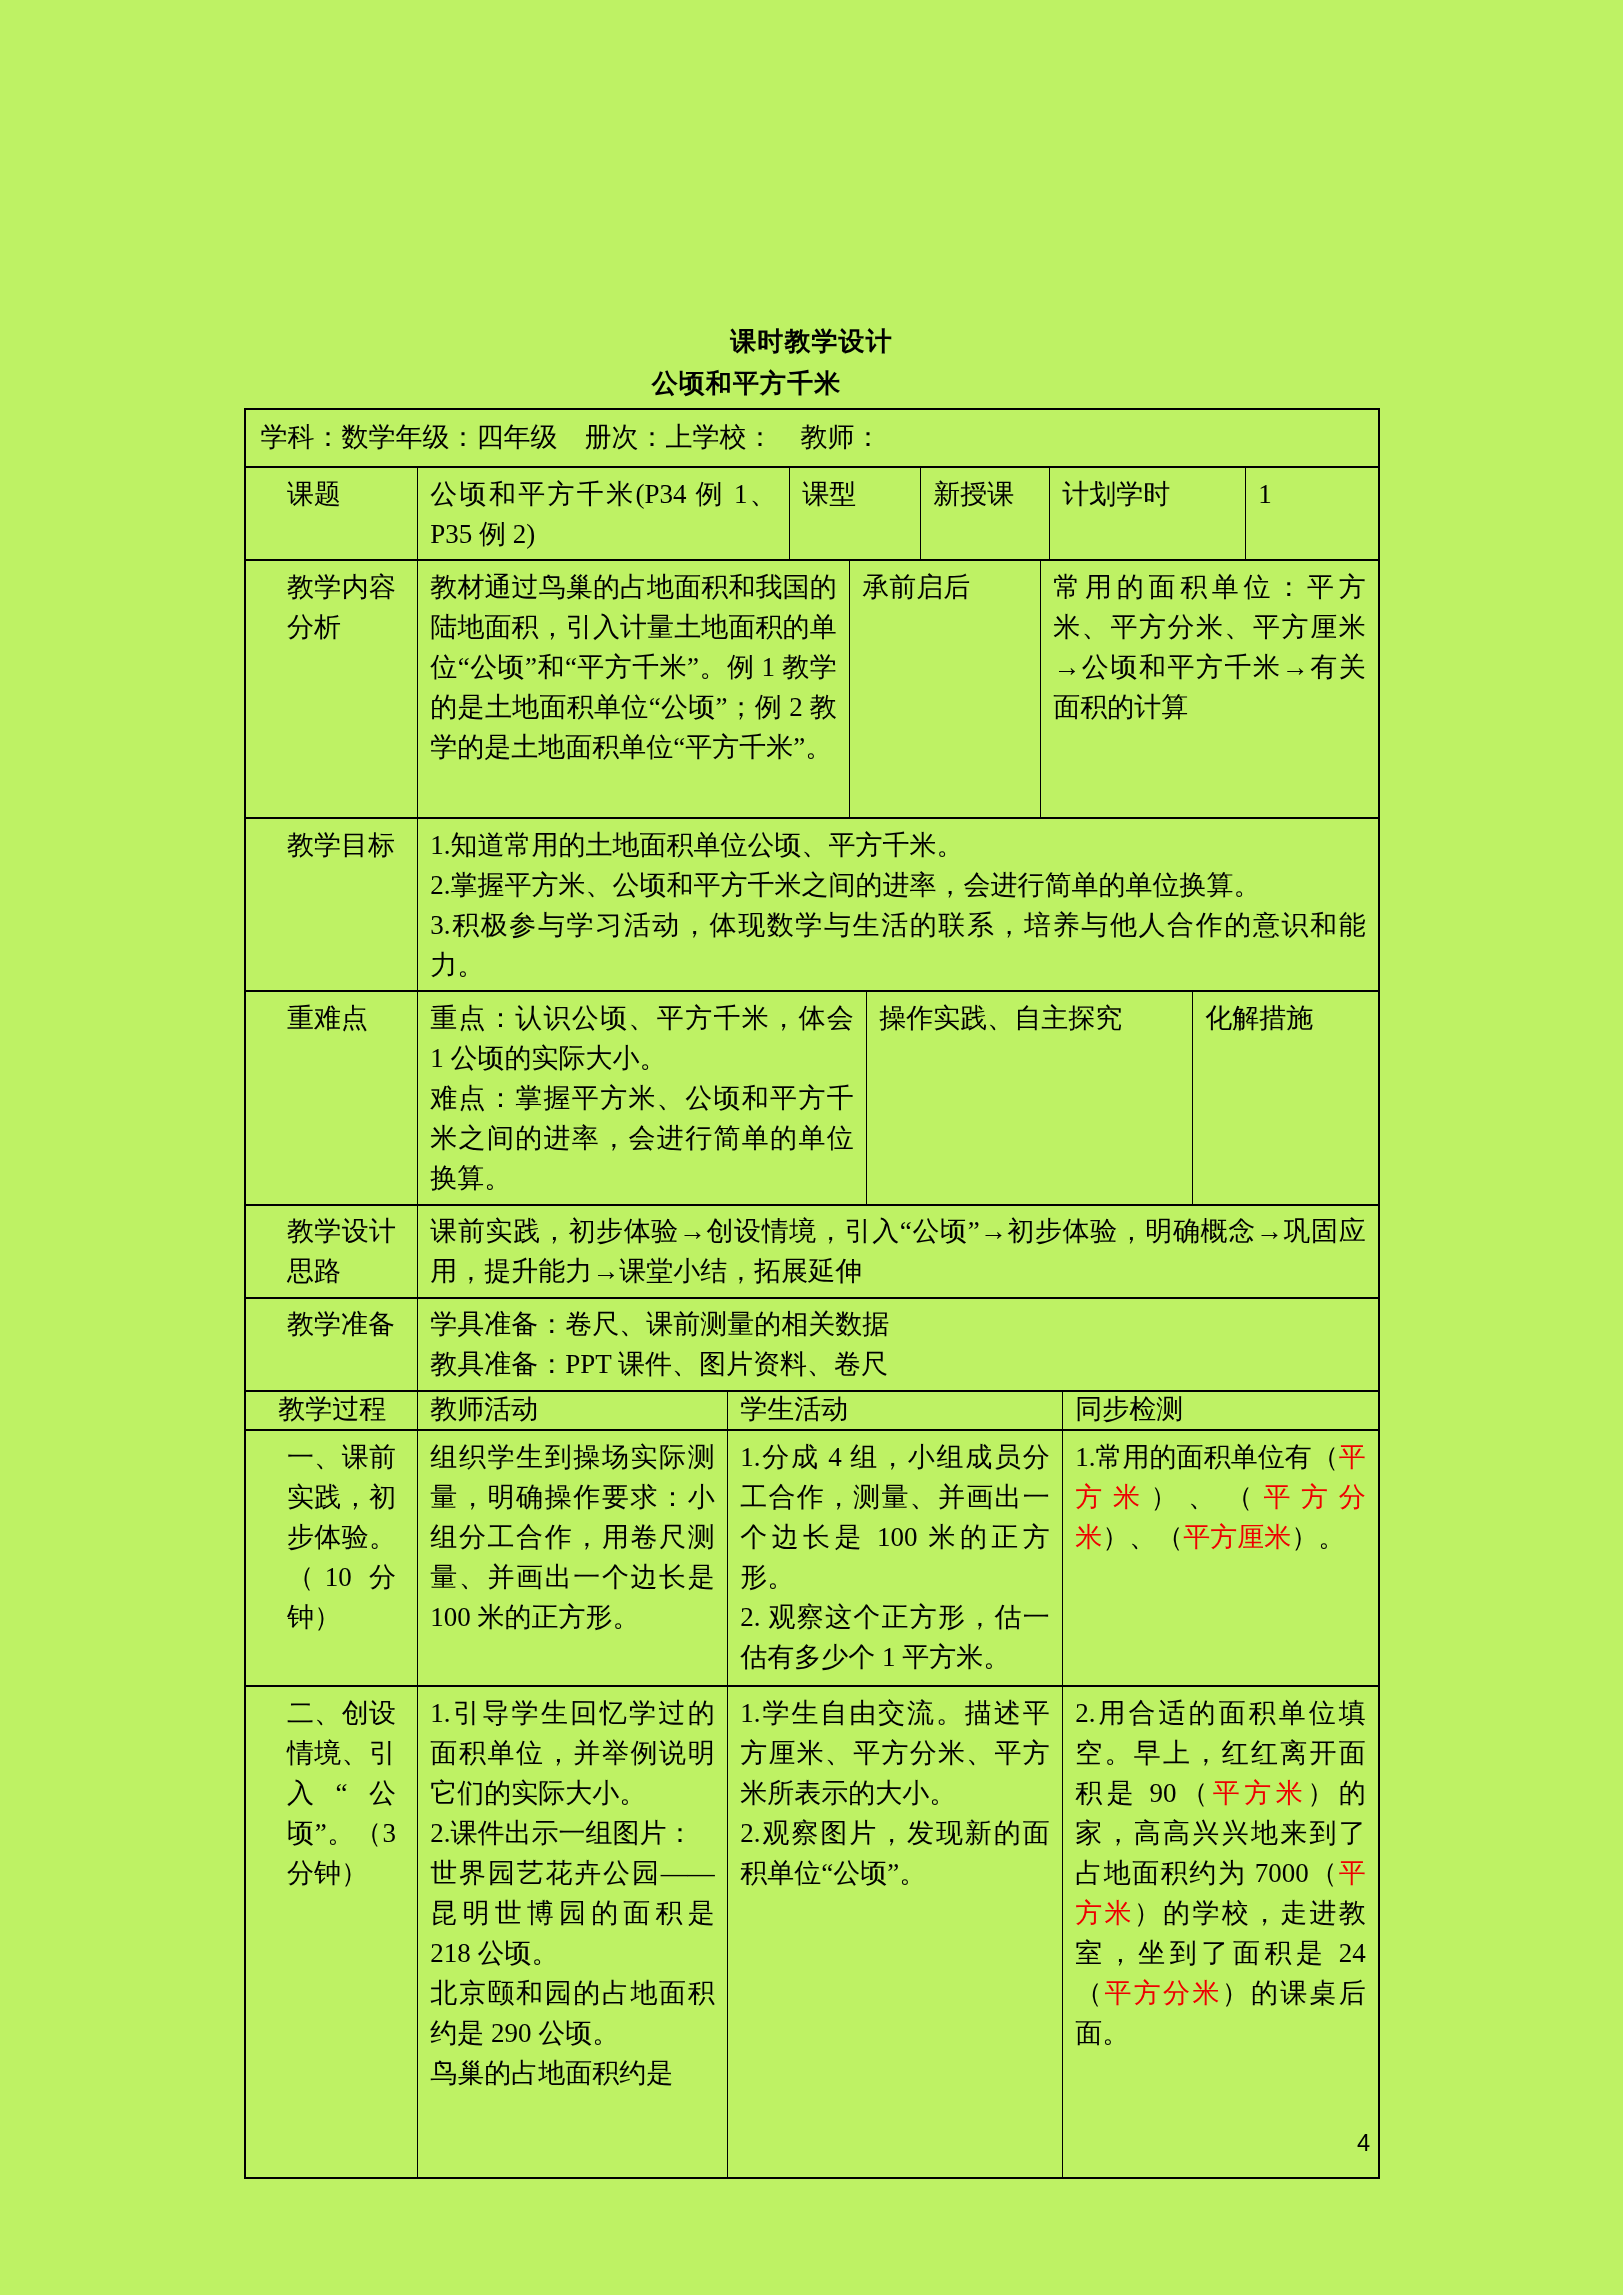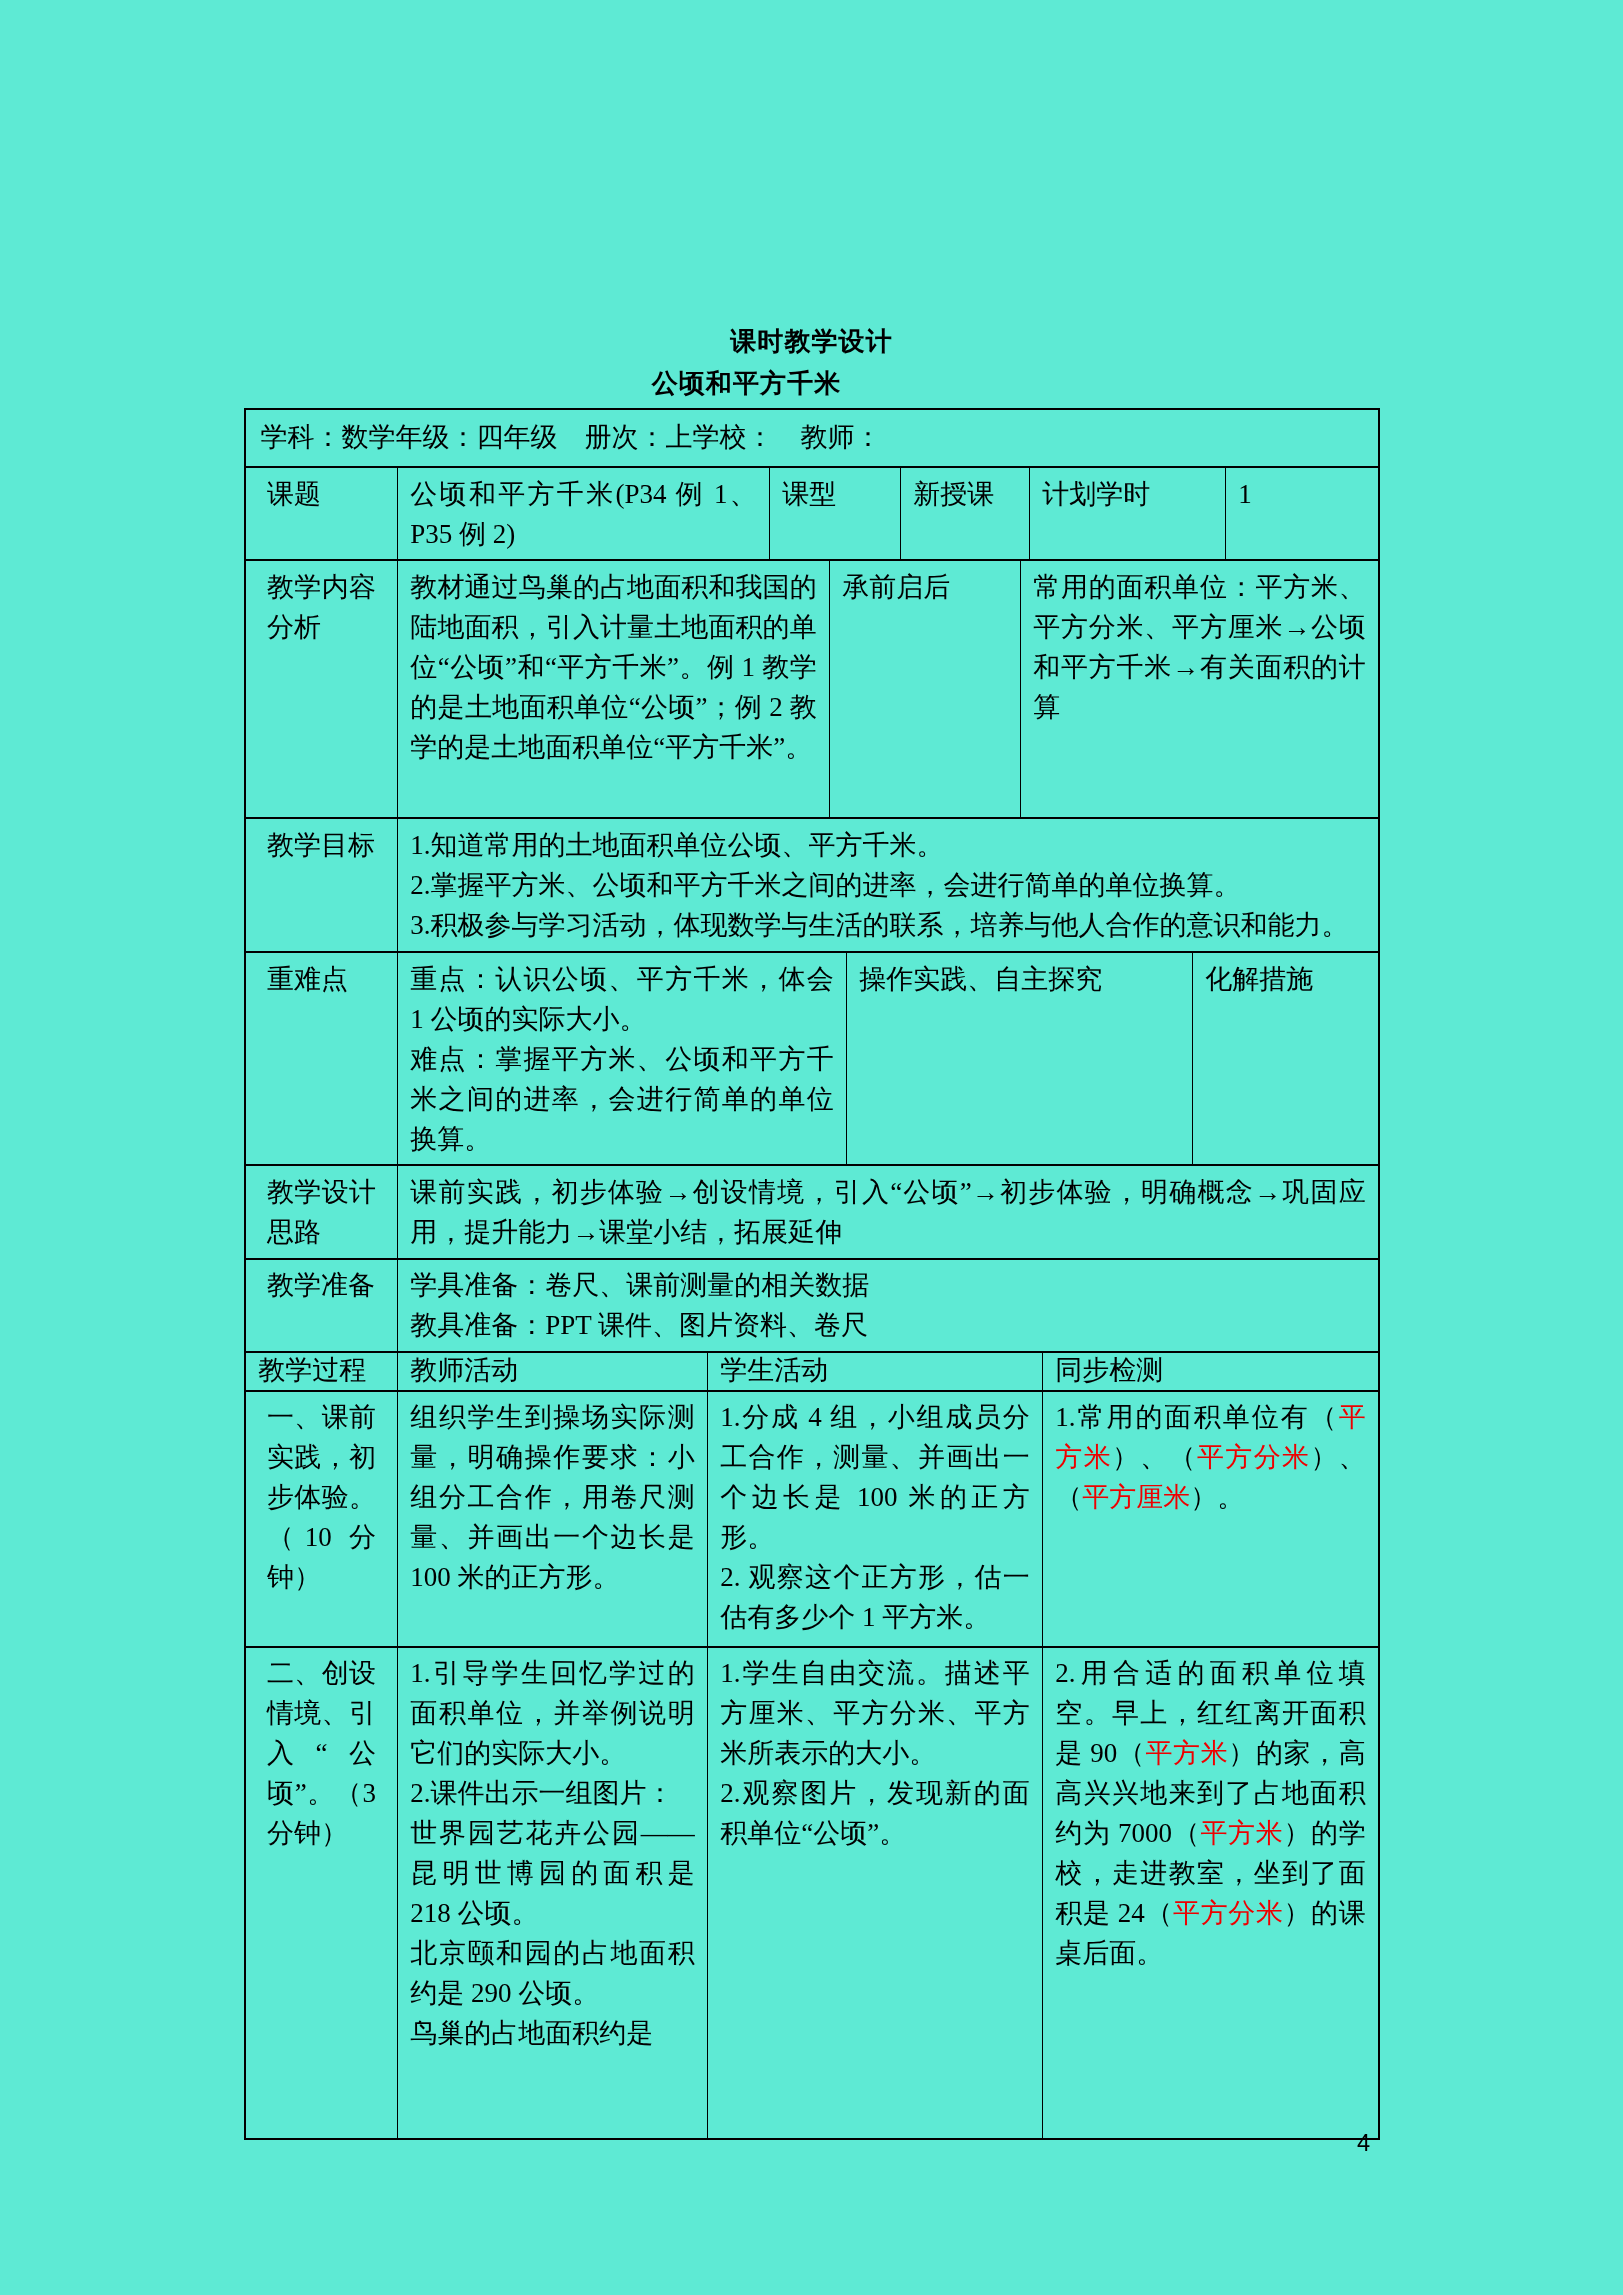--- a/index.html
+++ b/index.html
@@ -1,28 +1,28 @@
 <!DOCTYPE html>
 <html style="font-size:9px"><head>
 <meta charset="utf-8">
 <style>
   html,body{margin:0;padding:0;background:#ffffff;}
   body{width:1623px;height:2295px;font-family:"Liberation Serif","DejaVu Serif",serif;color:#000;}
-  .page{position:relative;width:1623px;height:2295px;background:#5eead4;overflow:hidden;}
+  .page{position:relative;width:1623px;height:2295px;background:#bef264;overflow:hidden;}
   .doc-title{position:absolute;top:324px;left:0;width:1623px;text-align:center;
              font-size:26px;font-weight:bold;letter-spacing:1.1px;}
   .doc-subtitle{position:absolute;top:366px;left:0;width:1493px;text-align:center;
              font-size:26px;font-weight:bold;letter-spacing:1.1px;}
   .tbl{position:absolute;left:244px;top:408px;width:1136px;border:2.8px solid #000;box-sizing:border-box;}
   .row{display:flex;align-items:stretch;border-top:2.2px solid #000;}
   .row:first-child{border-top:none;}
   .cell{box-sizing:border-box;flex:none;border-left:1.7px solid #000;padding:5.6px 12.3px;
         font-size:27px;line-height:40px;text-align:justify;overflow:hidden;}
   .cell:first-child{border-left:none;}
-  .lab{width:151px;padding:5.6px 21px;}
+  .lab{width:151px;padding:5.6px 21px;margin-left:20px;}
   .full{flex:1;text-align:left;line-height:36px;padding:9px 14.6px;}
   .grow{flex:1;}
   .w2a{width:372px}.w2b{width:131px}.w2c{width:129px}.w2d{width:196px}
   .w3a{width:432px}.w3b{width:191px}
   .w5a{width:449px}.w5b{width:186px}
   .wpa{width:310px}.wpb{width:335px}
   .r1{min-height:56px}
   .r2{min-height:87px}
   .r3{min-height:256px}
   .r4{min-height:132px}

